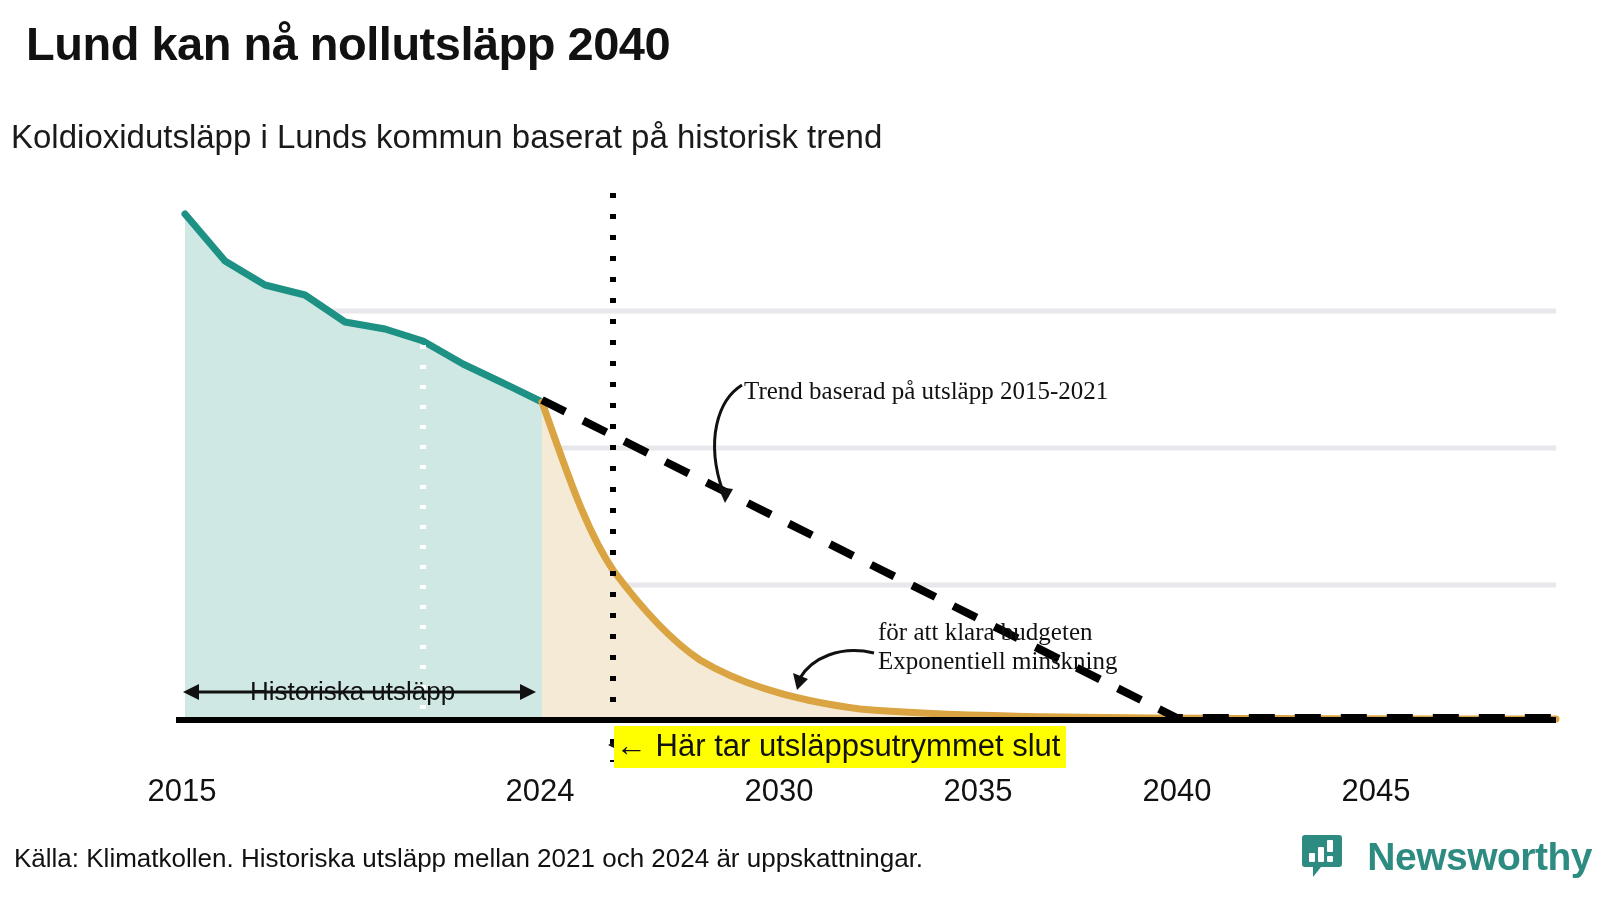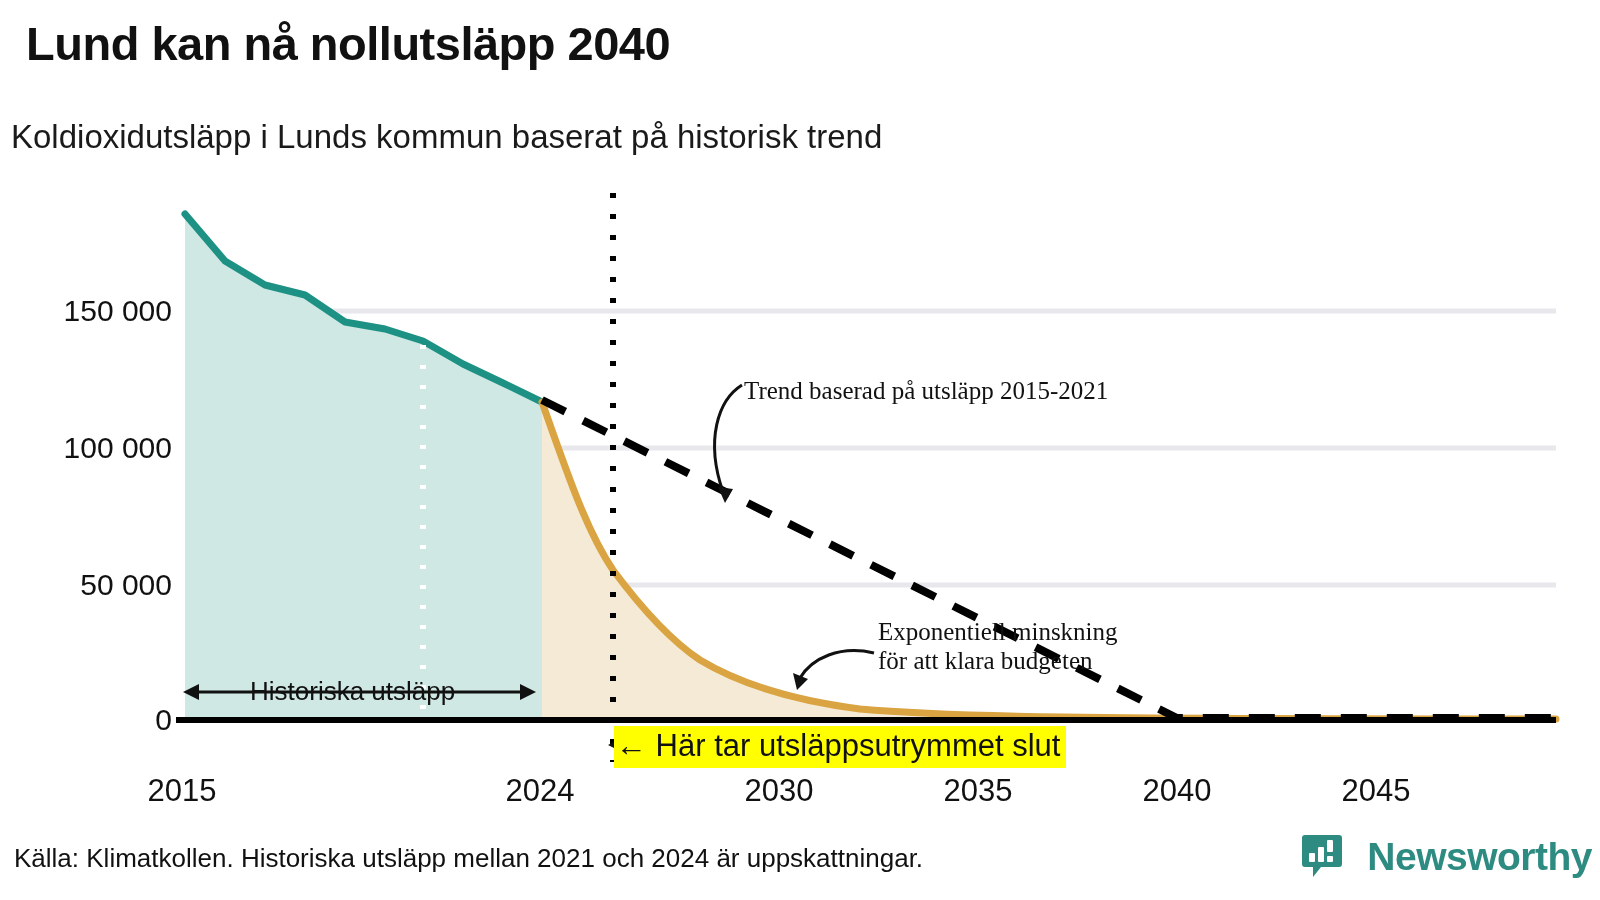--- a/index.html
+++ b/index.html
@@ -112,26 +112,20 @@
   }
 </style>
 </head>
 <body>
 
 <div id="root">
 
   <div id="title">Lund kan nå nollutsläpp 2040</div>
   <div id="subtitle">Koldioxidutsläpp i Lunds kommun baserat på historisk trend</div>
 
-  <div id="ylabels">
-    <div class="ytick" style="top:311px">150 000</div>
-    <div class="ytick" style="top:448px">100 000</div>
-    <div class="ytick" style="top:585px">50 000</div>
-    <div class="ytick" style="top:720px">0</div>
-  </div>
 
   <div class="xtick" style="left:182px">2015</div>
   <div class="xtick" style="left:540px">2024</div>
   <div class="xtick" style="left:779px">2030</div>
   <div class="xtick" style="left:978px">2035</div>
   <div class="xtick" style="left:1177px">2040</div>
   <div class="xtick" style="left:1376px">2045</div>
 
   <svg id="plot" viewBox="0 0 1600 900" preserveAspectRatio="none">
 
@@ -175,22 +169,22 @@
 
     <g>
       <line x1="612" y1="745" x2="634" y2="745" stroke="#111111" stroke-width="3"></line>
       <path d="M608,745 L622,738 L622,752 Z" fill="#111111"></path>
     </g>
   </svg>
 
   <div class="annot" id="annot-trend">Trend baserad på utsläpp 2015-2021</div>
 
   <div class="annot" id="annot-exp">
+    <div>för att klara budgeten</div>
     <div>Exponentiell minskning</div>
-    <div>för att klara budgeten</div>
   </div>
 
   <div id="annot-hist">Historiska utsläpp</div>
 
   <div id="annot-budget">← Här tar utsläppsutrymmet slut</div>
 
   <div id="footer">Källa: Klimatkollen. Historiska utsläpp mellan 2021 och 2024 är uppskattningar.</div>
 
   <div id="brand">
     <svg width="42" height="46" viewBox="0 0 42 46">

